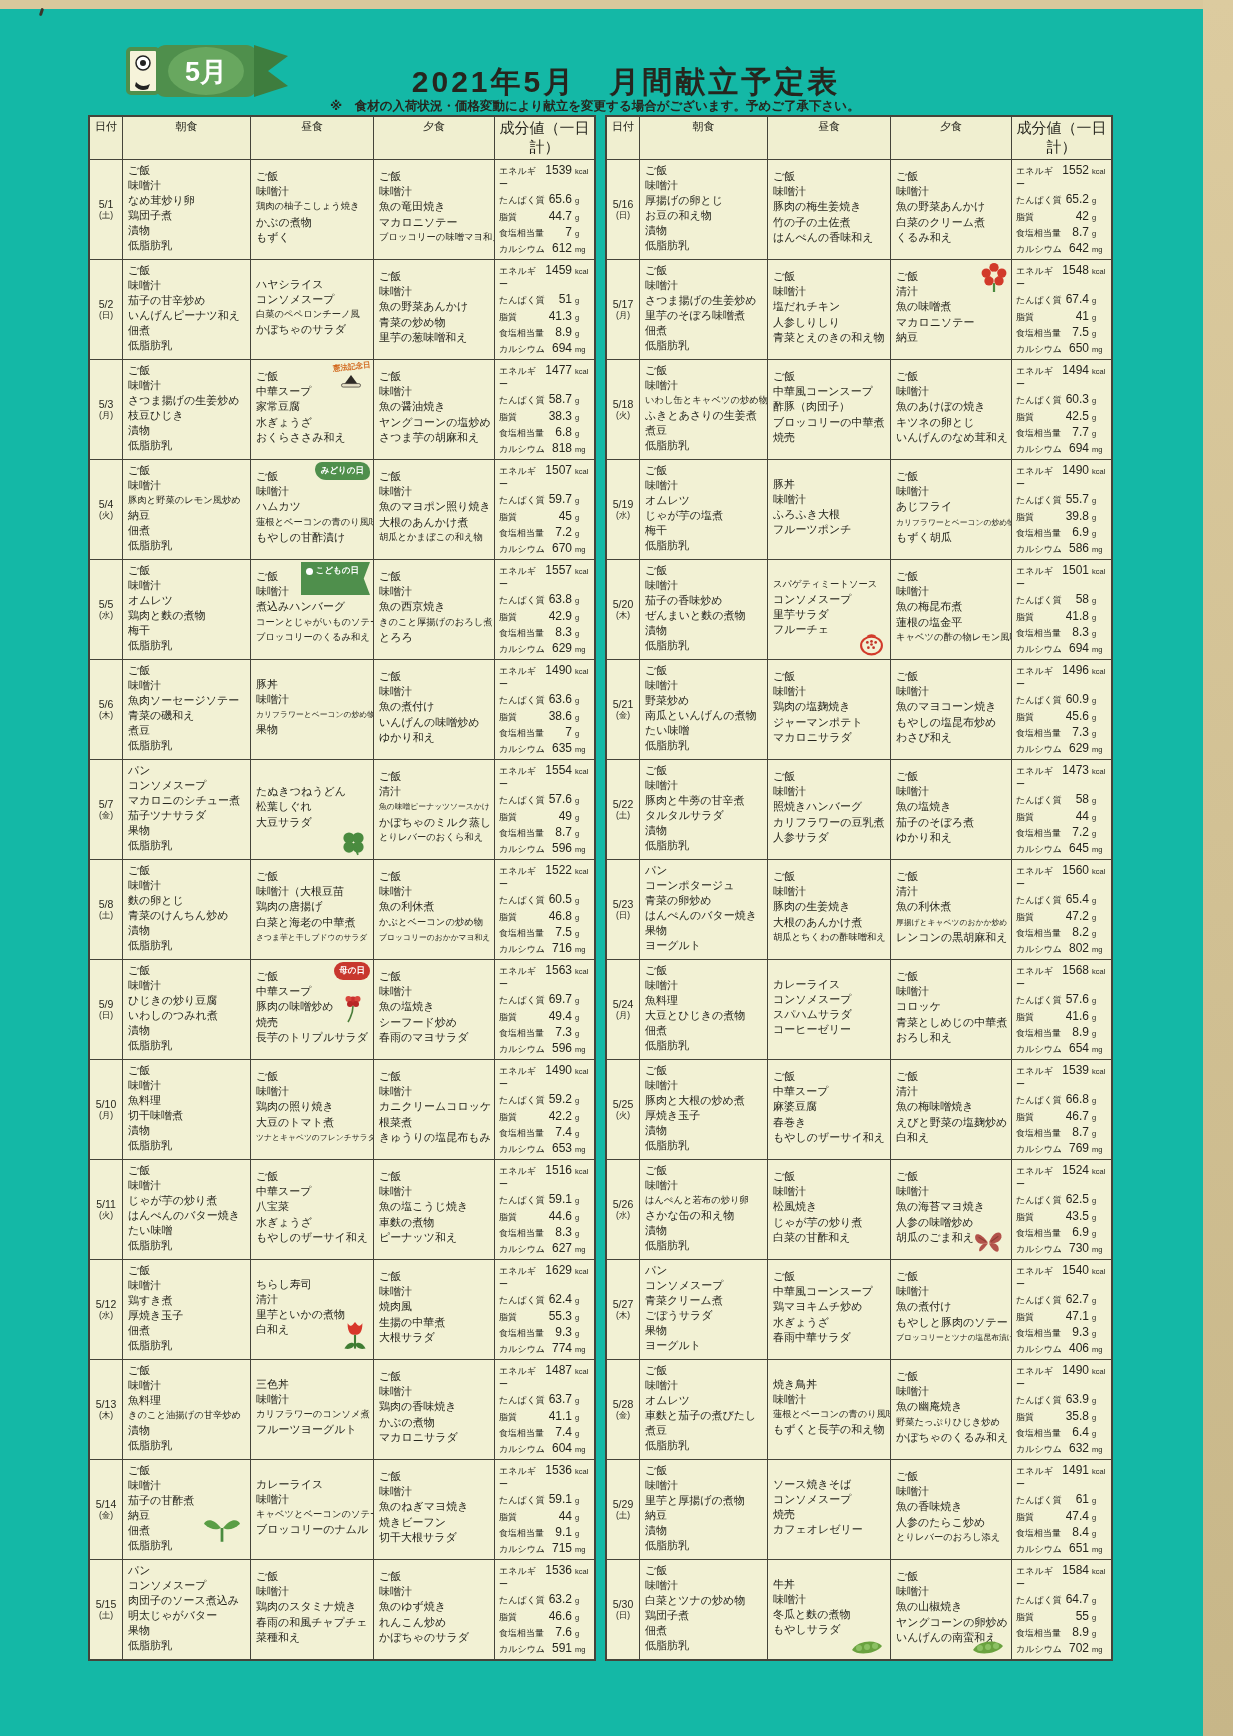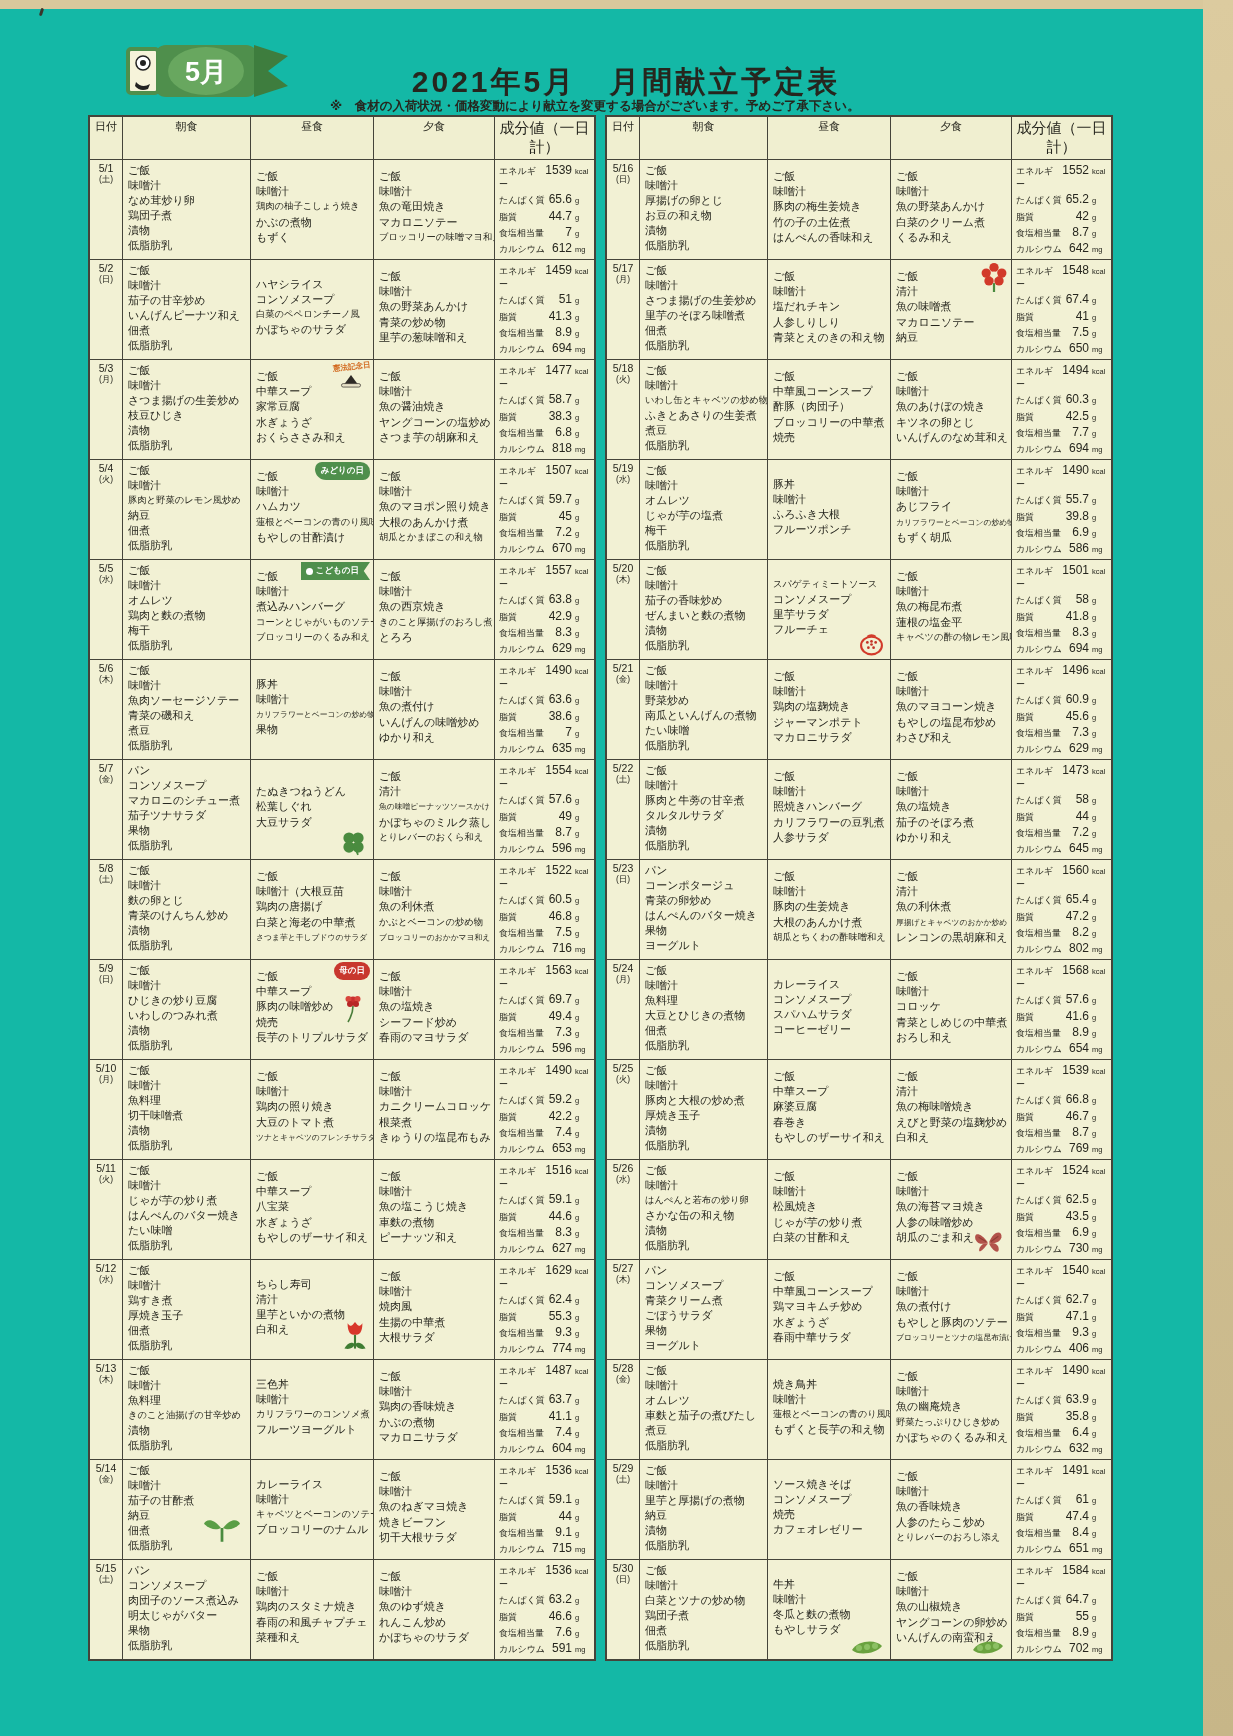--- a/index.html
+++ b/index.html
@@ -17,21 +17,21 @@
 
   .tables{position:absolute;top:115px;left:88px;display:flex;gap:9px;align-items:flex-start;}
   .menu-table{border:2px solid #45443a;background:#f2f1d4;}
   .trow{display:grid;grid-template-columns:33px 128px 123px 121px 99px;}
   .cell{border-right:1px solid #45443a;border-top:1px solid #45443a;background:#f2f1d4;
     padding:3px 4px 2px 5px;position:relative;overflow:hidden;}
   .trow .cell:last-child{border-right:none;}
   .trow.hrow .cell{border-top:none;}
   .hrow .cell{padding:2px;text-align:center;font-size:11px;background:#f0efd0;overflow:visible;}
   .hrow .nut-h{font-size:15px;}
-  .date-cell{display:flex;flex-direction:column;align-items:center;
+  .date-cell{display:flex;flex-direction:column;justify-content:center;align-items:center;
     gap:0;font-size:10.5px;padding:2px;}
   .wd{font-size:8.5px;}
   .meal-cell{min-height:94px;}
   .items{display:flex;flex-direction:column;justify-content:center;min-height:88px;}
   .item{font-size:11px;line-height:15.1px;white-space:nowrap;}
   .item.sm{font-size:9.3px;}
   .item.xs{font-size:7.8px;}
   .nut-cell{display:flex;flex-direction:column;justify-content:space-between;gap:0;padding:3px 2px 3px 4px;}
   .nrow{display:grid;grid-template-columns:auto 1fr auto;align-items:baseline;column-gap:2px;}
   .nlab{font-size:9px;}
@@ -39,21 +39,21 @@
   .nunit{font-size:7.5px;width:17px;padding-left:1px;}
 
   .icon-wrap{position:absolute;display:flex;flex-direction:column;align-items:center;gap:1px;pointer-events:none;}
   .ic-tr{top:2px;right:3px;}
   .ic-tr2{top:32px;right:10px;}
   .ic-br{bottom:3px;right:6px;}
   .ic-mr{bottom:16px;right:10px;}
   .badge{display:inline-flex;align-items:center;font-size:8.5px;font-weight:bold;color:#fff;white-space:nowrap;}
   .b-blob{background:#4f8f4c;border-radius:10px 14px 10px 16px;padding:3px 6px;}
   .b-red{background:#c8372e;border-radius:10px;padding:3px 5px;}
-  .b-flag{background:#4f8f4c;clip-path:polygon(0 0,100% 0,91% 50%,100% 100%,0 100%);padding:3px 11px 3px 5px;}
+  .b-flag{background:#4f8f4c;clip-path:polygon(0 0,100% 0,91% 50%,100% 100%,0 100%);padding:3px 11px 18px 5px;}
   .b-flag::before{content:"";width:7px;height:7px;background:#fff;border-radius:50%;
     display:inline-block;margin-right:3px;flex:none;}
   .kenpo-txt{font-size:7.5px;font-weight:bold;color:#d2691e;transform:rotate(-6deg);white-space:nowrap;}
 </style>
 </head>
 <body>
 
 <div class="sheet">
   <div class="edge-top"></div>
   <div class="edge-right"></div>

